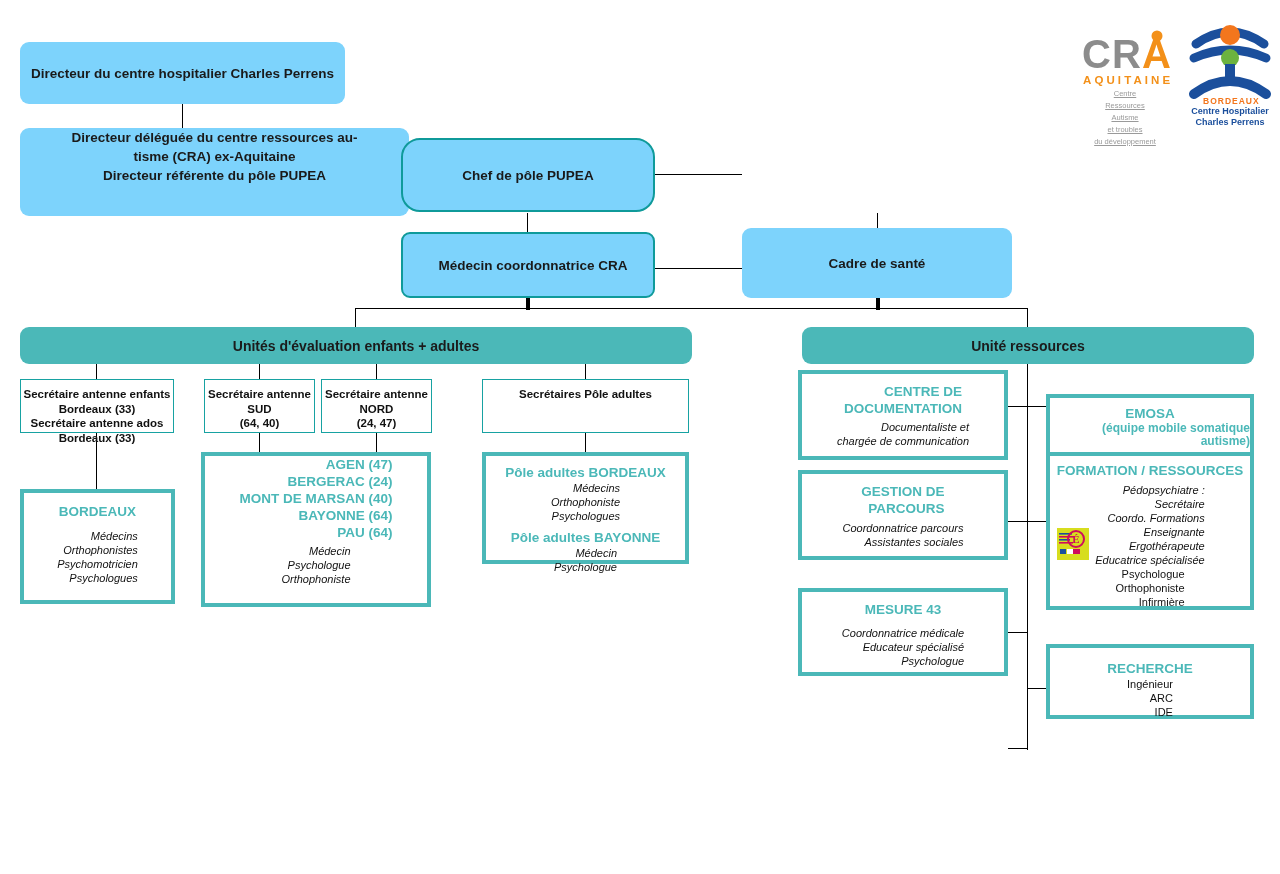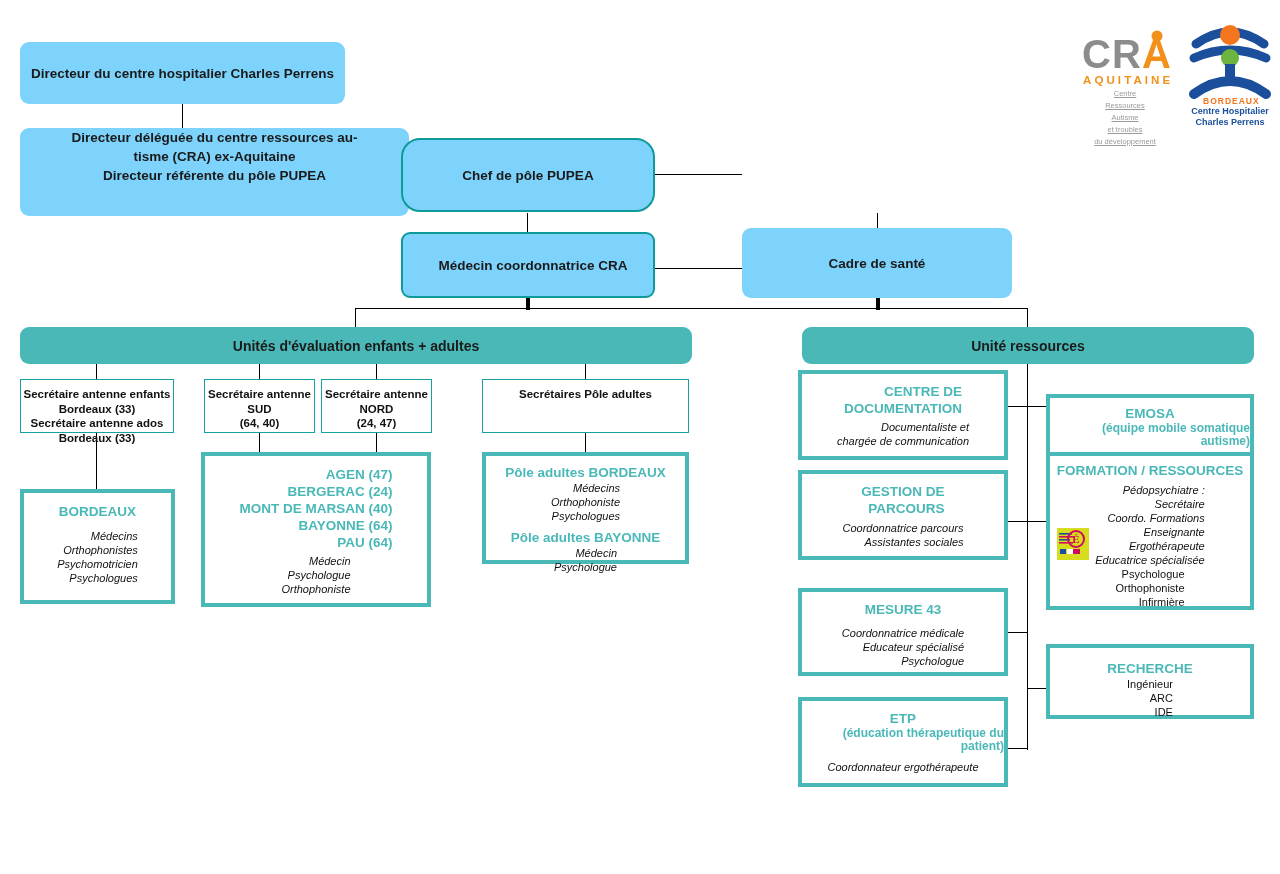--- a/index.html
+++ b/index.html
@@ -168,21 +168,21 @@
   </div>
 
   <div class="box thick" style="left:20px;top:489px;width:155px;height:115px;padding-top:10px;">
     <div class="hd">BORDEAUX</div>
     <div class="li" style="white-space:pre-line;margin-top:9px;">Médecins
 Orthophonistes
 Psychomotricien
 Psychologues</div>
   </div>
 
-  <div class="box thick" style="left:201px;top:452px;width:230px;height:155px;padding-top:10px;">
+  <div class="box thick" style="left:201px;top:452px;width:230px;height:155px;">
     <div class="hd" style="white-space:pre-line;">AGEN (47)
 BERGERAC (24)
 MONT DE MARSAN (40)
 BAYONNE (64)
 PAU (64)</div>
     <div class="li" style="white-space:pre-line;margin-top:3px;">Médecin
 Psychologue
 Orthophoniste</div>
   </div>
 
@@ -210,25 +210,20 @@
 Assistantes sociales</div>
   </div>
 
   <div class="box thick" style="left:798px;top:588px;width:210px;height:88px;padding-top:9px;">
     <div class="hd">MESURE 43</div>
     <div class="li" style="white-space:pre-line;margin-top:8px;">Coordonnatrice médicale
 Educateur spécialisé
 Psychologue</div>
   </div>
 
-  <div class="box thick" style="left:798px;top:697px;width:210px;height:90px;padding-top:9px;">
-    <div class="hd">ETP</div>
-    <div class="hd2">(éducation thérapeutique du patient)</div>
-    <div class="li" style="white-space:pre-line;margin-top:7px;">Coordonnateur  ergothérapeute</div>
-  </div>
 
   <div class="box thick" style="left:1046px;top:394px;width:208px;height:65px;padding-top:7px;">
     <div class="hd">EMOSA</div>
     <div class="hd2">(équipe mobile somatique autisme)</div>
     <div class="li" style="white-space:pre-line;margin-top:3px;">Médecin
 Infirmière</div>
   </div>
 
   <div class="box thick" style="left:1046px;top:452px;width:208px;height:158px;padding-top:6px;">
     <div class="hd">FORMATION / RESSOURCES</div>

